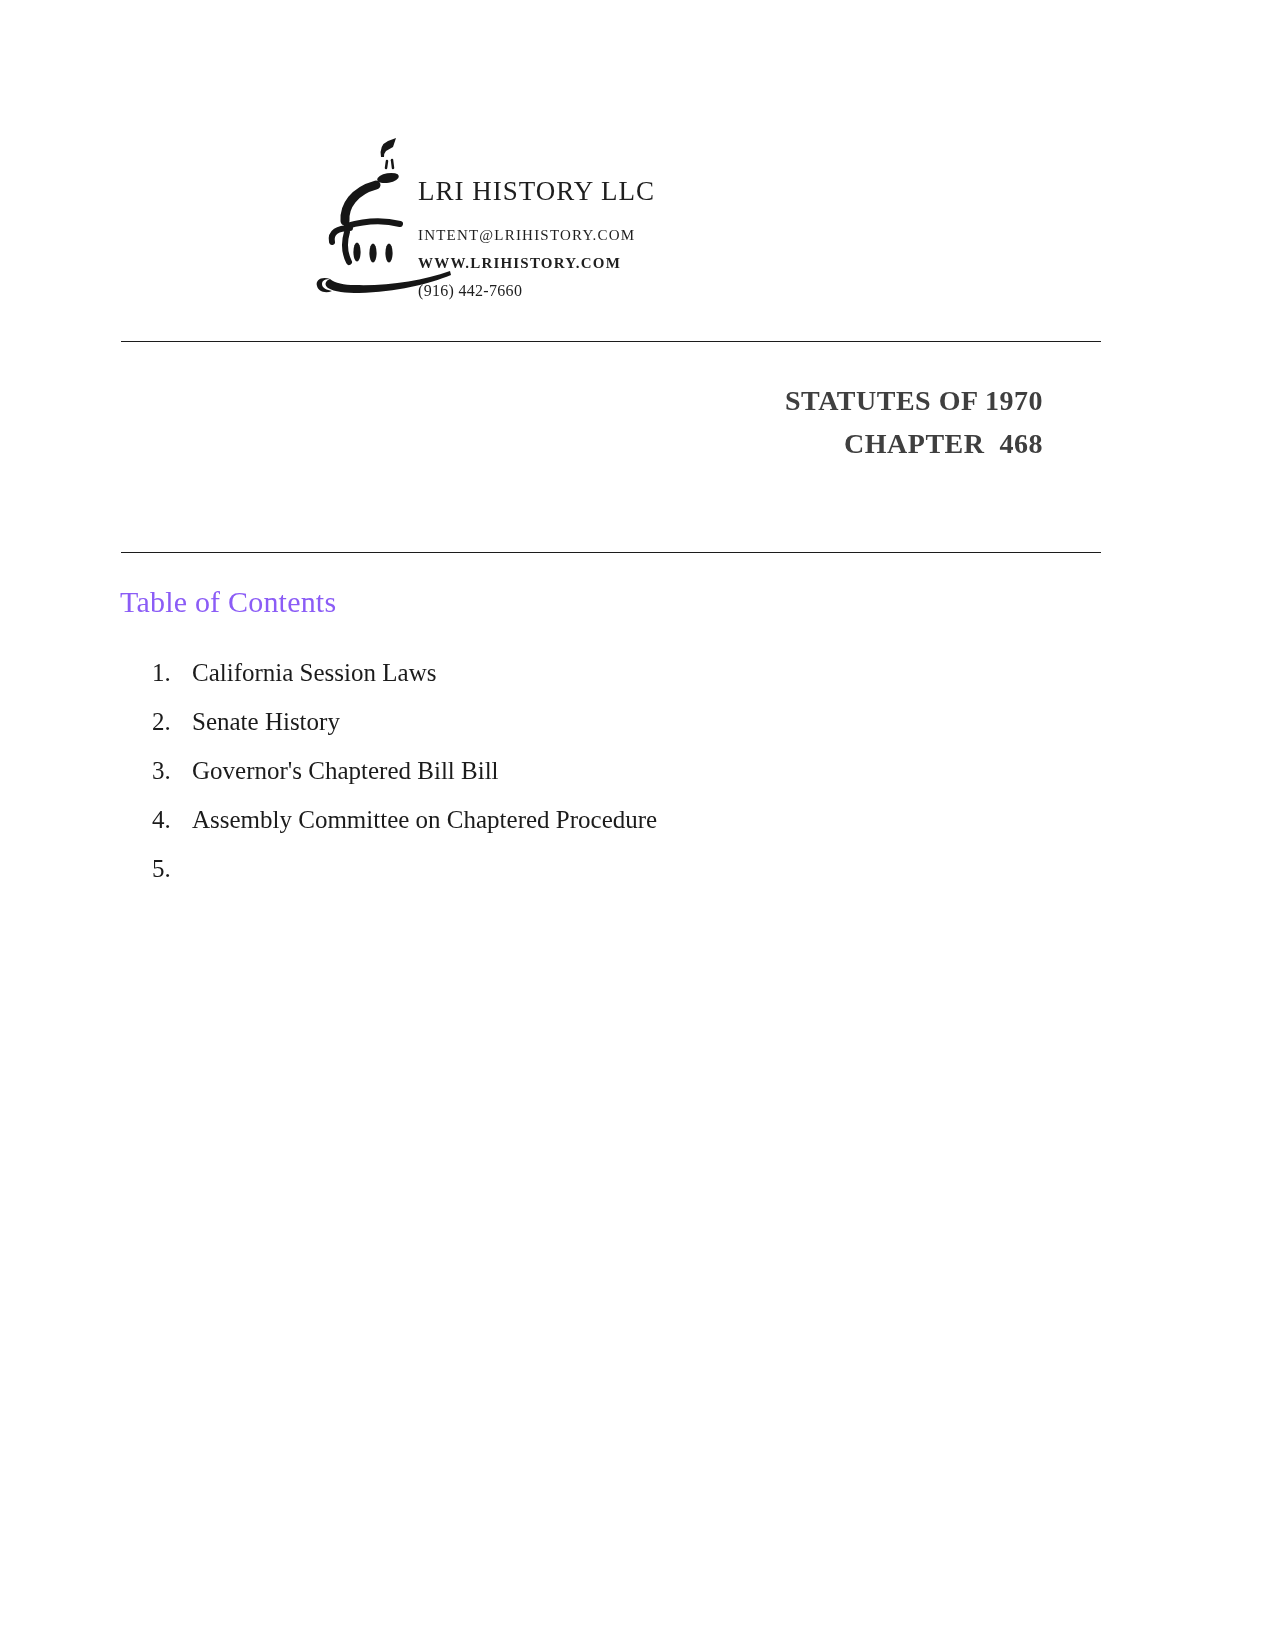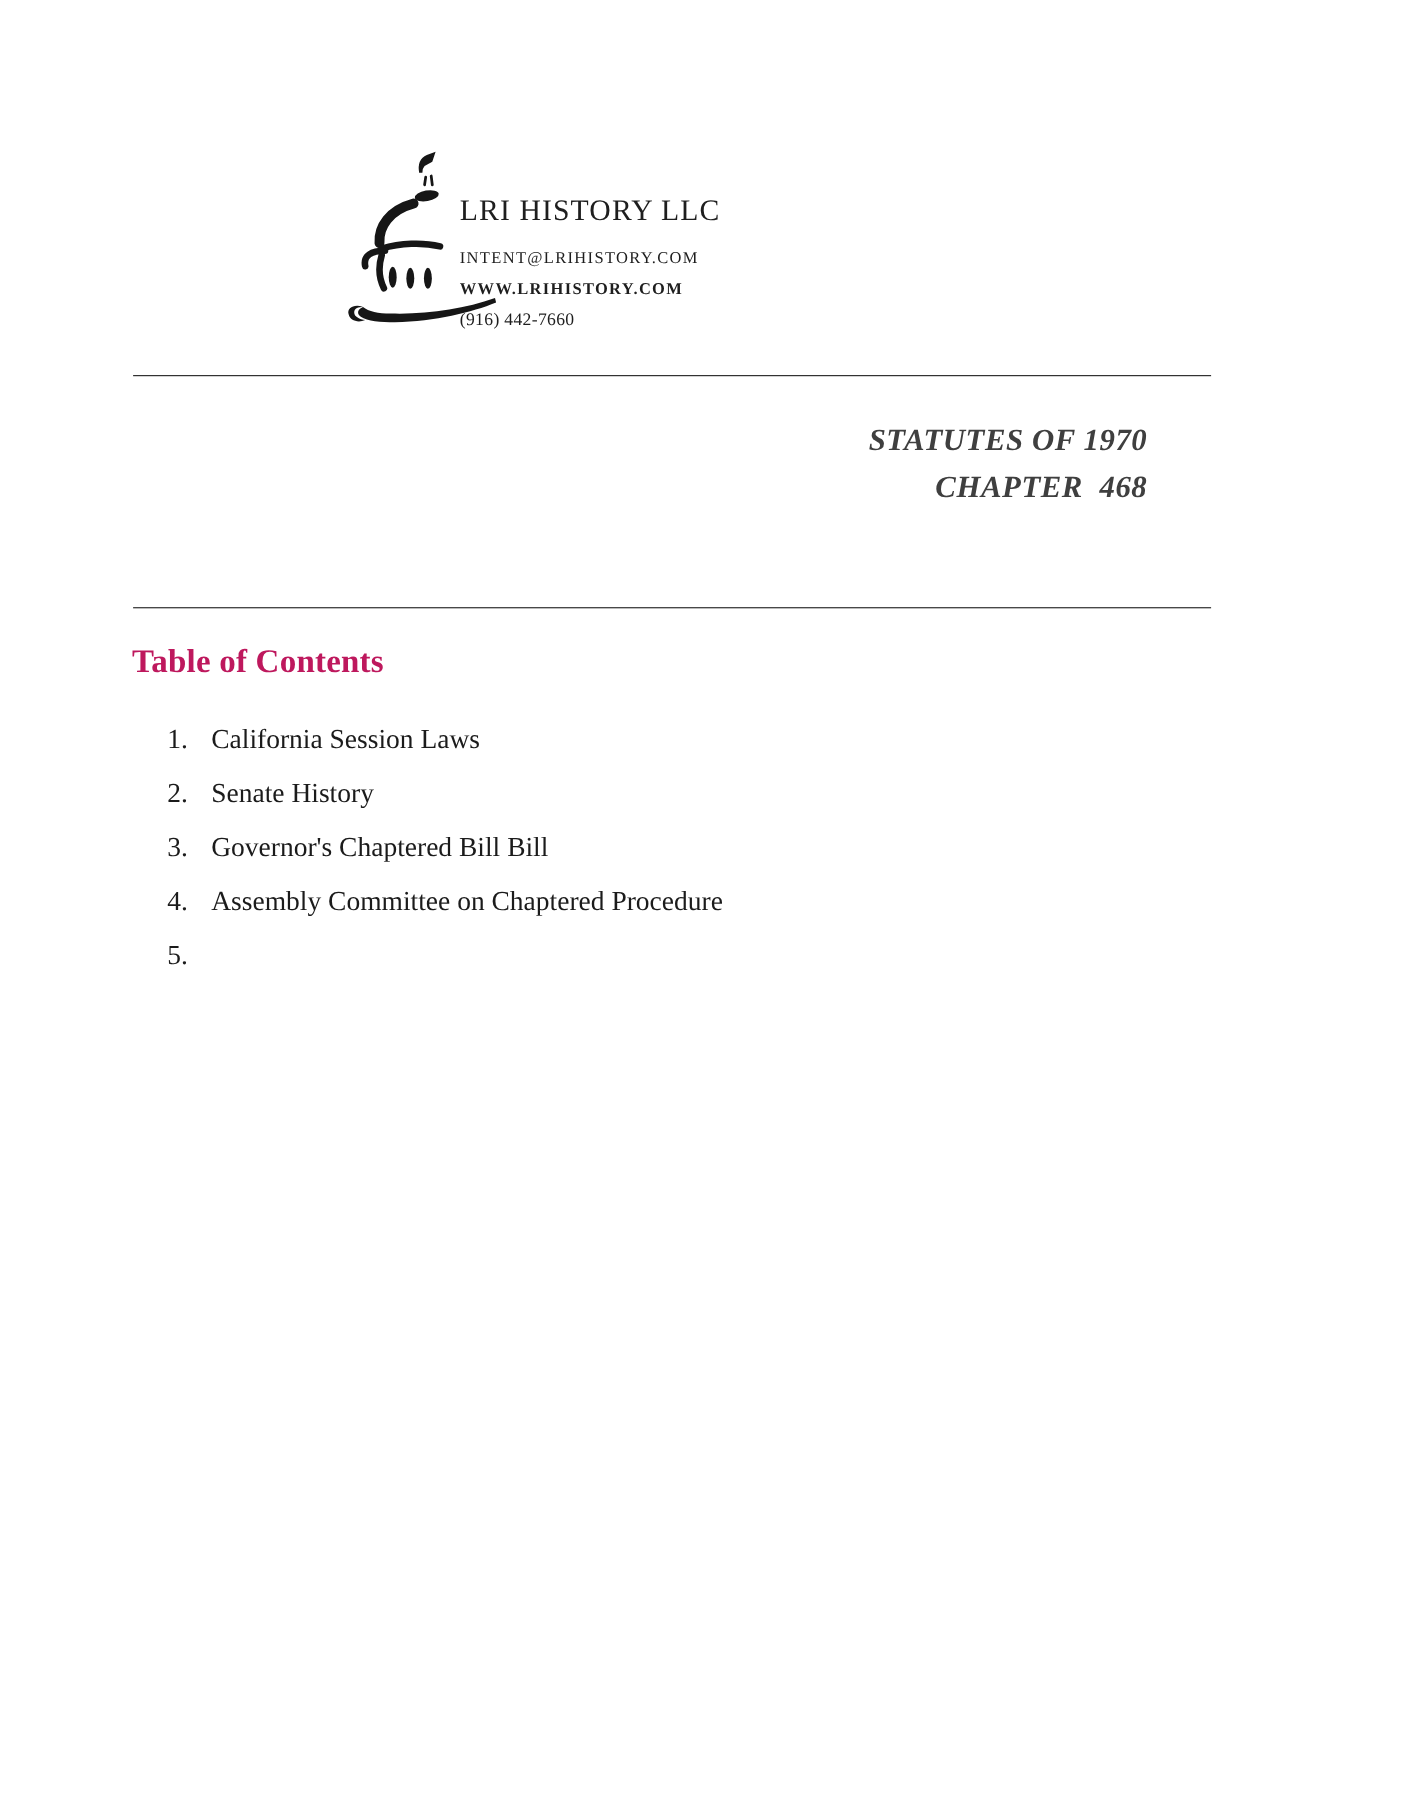--- a/index.html
+++ b/index.html
@@ -18,24 +18,24 @@
   .web{margin-top:13px;font-weight:bold;}
   .phone{margin-top:12px;font-size:16px;letter-spacing:0.3px;}
   .rule{position:absolute;left:121px;width:980px;height:0;border-top:1.5px solid #1c1c1c;}
   .rule-1{top:341px;}
   .rule-2{top:552px;}
   .reference{
     position:absolute;top:379px;right:233px;
     text-align:right;font-weight:bold;font-size:28px;line-height:43px;
     color:#3f3f3f;letter-spacing:0.5px;
   }
-  .ref-line{white-space:pre;font-style:italic;}
+  .ref-line{white-space:pre;}
   .toc-heading{
     position:absolute;left:120px;top:585px;margin:0;
-    font-size:30px;font-weight:bold;color:#be185d;letter-spacing:0.2px;
+    font-size:30px;font-weight:normal;color:#8b5cf6;letter-spacing:0.2px;
   }
   .toc-list{
     position:absolute;left:152px;top:648px;margin:0;padding:0;list-style:none;
     font-size:25px;color:#1b1b1b;
   }
   .toc-item{height:49px;display:flex;align-items:center;}
   .toc-num{width:40px;flex:0 0 40px;}
   .toc-label{white-space:pre;}
 </style>
 </head>

